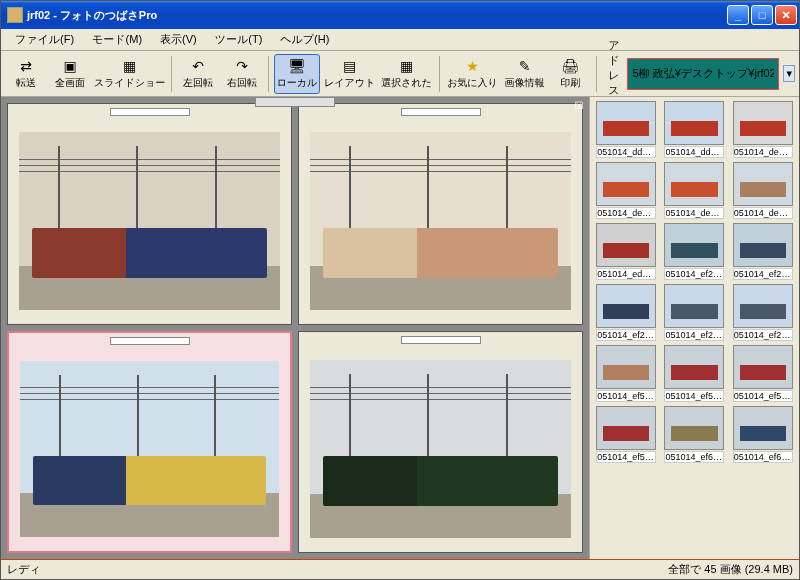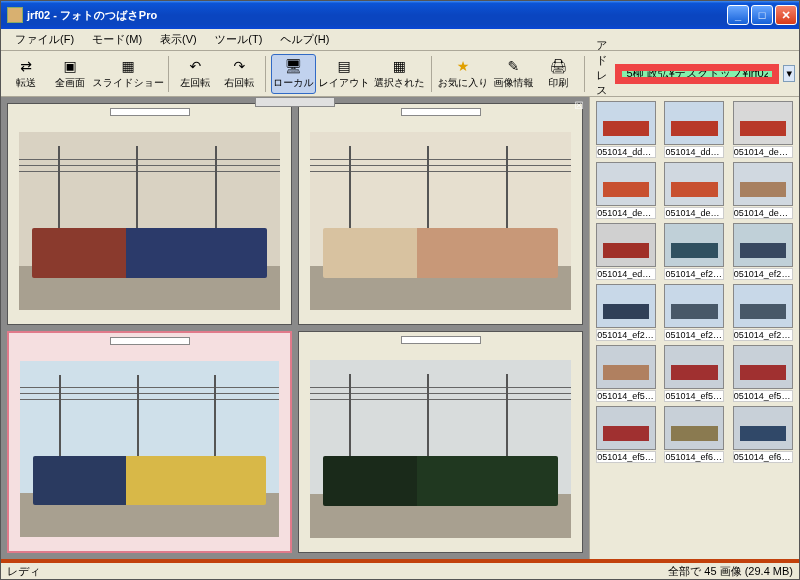--- a/index.html
+++ b/index.html
@@ -16,21 +16,21 @@
 .menubar { height: 22px; background: #ece9d8; display: flex; align-items: center; padding: 0 6px; gap: 2px; border-bottom: 1px solid #aca899; }
 .menuitem { padding: 2px 8px; cursor: pointer; }
 
 .toolbar { height: 46px; background: #ece9d8; display: flex; align-items: center; padding: 2px 4px; border-bottom: 1px solid #aca899; gap: 2px; }
 .tbtn { min-width: 42px; height: 40px; display: flex; flex-direction: column; align-items: center; justify-content: center; gap: 1px; padding: 2px 4px; cursor: pointer; border: 1px solid transparent; border-radius: 3px; }
 .tbtn.active { border: 1px solid #316ac5; background: #c1d2ee; }
 .tbtn .ticon { width: 20px; height: 18px; display: flex; align-items: center; justify-content: center; font-size: 14px; }
 .tbtn .tlabel { font-size: 10px; white-space: nowrap; }
 .tsep { width: 1px; height: 36px; background: #aca899; margin: 0 3px; }
 .addrarea { flex: 1; display: flex; align-items: center; gap: 4px; padding-left: 6px; }
-.addrinput { flex: 1; height: 20px; border: 7px solid #ef4444; background: #86efac; padding: 0 4px; font-size: 11px; }
+.addrinput { flex: 1; height: 32px; border: 1px solid #ef4444; background: #0f766e; padding: 0 4px; font-size: 11px; }
 
 .contentrow { flex: 1; display: flex; min-height: 0; }
 .mainpane { flex: 1; background: #8a8a8a; padding: 6px; position: relative; overflow: hidden; }
 .mainpane .closex { position: absolute; top: 2px; right: 4px; width: 12px; height: 12px; font-size: 10px; color: #fff; cursor: pointer; display: flex; align-items: center; justify-content: center; }
 .sliderbar { position: absolute; top: 0; left: 50%; transform: translateX(-50%); width: 80px; height: 10px; background: #e0e0e0; border: 1px solid #888; }
 .grid2x2 { display: grid; grid-template-columns: 1fr 1fr; grid-template-rows: 1fr 1fr; gap: 6px; height: 100%; }
 .cell { background: #ece9d8; border: 1px solid #555; display: flex; flex-direction: column; align-items: center; padding: 4px; }
 .cell.selected { background: #f5dfe0; border: 2px solid #e07a8a; }
 .cell .cellslider { width: 80px; height: 8px; background: #fff; border: 1px solid #888; margin-bottom: 6px; }
 .cell .photo { flex: 1; width: 100%; display: flex; align-items: center; justify-content: center; }
@@ -42,21 +42,21 @@
 .poles { position: absolute; top: 8%; bottom: 25%; width: 2px; background: #555; }
 
 .sidepane { width: 210px; background: #ece9d8; border-left: 1px solid #aca899; overflow-y: auto; padding: 4px; }
 .thumbgrid { display: grid; grid-template-columns: repeat(3, 1fr); gap: 4px; }
 .thumb { display: flex; flex-direction: column; align-items: center; }
 .thumb .timg { width: 60px; height: 44px; border: 1px solid #888; background: #c8b8a0; position: relative; overflow: hidden; cursor: pointer; }
 .thumb .timg .tsky { position: absolute; inset: 0; }
 .thumb .timg .ttrain { position: absolute; bottom: 20%; left: 10%; right: 10%; height: 35%; }
 .thumb .tlbl { width: 60px; font-size: 9px; white-space: nowrap; overflow: hidden; text-overflow: ellipsis; text-align: center; background: #fff; border: 1px solid #ccc; margin-top: 1px; cursor: pointer; }
 
-.statusbar { height: 20px; background: #ece9d8; border-top: 4px solid #c2410c; display: flex; align-items: center; padding: 0 6px; gap: 18px; font-size: 11px; }
+.statusbar { height: 20px; background: #ece9d8; border-top: 1px solid #c2410c; display: flex; align-items: center; padding: 0 6px; gap: 18px; font-size: 11px; }
 .statusbar .spacer { flex: 1; }
 
 ::-webkit-scrollbar { width: 16px; }
 ::-webkit-scrollbar-track { background: #f0f0f0; }
 ::-webkit-scrollbar-thumb { background: #c8c8c8; border: 1px solid #888; }
 </style>
 </head>
 <body>
 
 <div class="titlebar">

